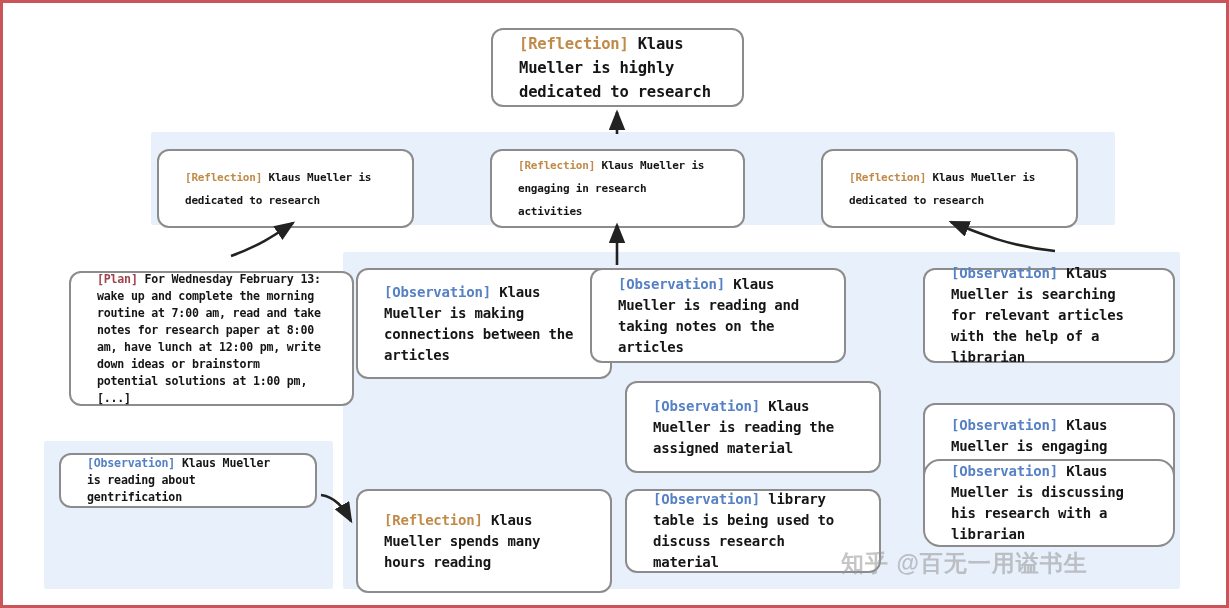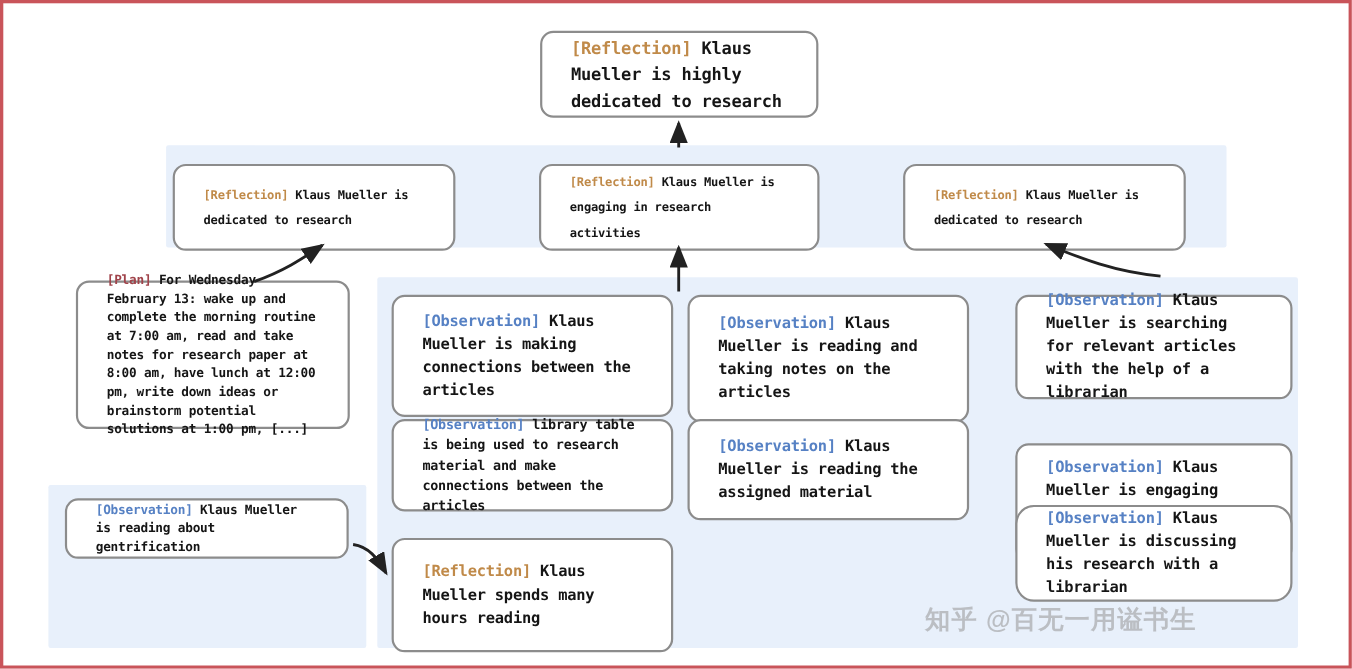--- a/index.html
+++ b/index.html
@@ -101,21 +101,21 @@
     </div>
   </div>
 
   <div class="node s15" style="left:818px; top:136px; width:257px; height:79px;">
     <div class="inner">
       <span class="tag-reflection">[Reflection] </span>
       <span class="body-text">Klaus Mueller is dedicated to research</span>
     </div>
   </div>
 
-  <div class="node s11" style="left:66px; top:252px; width:249px; height:135px;">
+  <div class="node s11" style="left:66px; top:268px; width:285px; height:135px;">
     <div class="inner">
       <span class="tag-plan">[Plan] </span>
       <span class="body-text">For Wednesday February 13: wake up and complete the morning routine at 7:00 am, read and take notes for research paper at 8:00 am, have lunch at 12:00 pm, write down ideas or brainstorm potential solutions at 1:00 pm, [...]</span>
     </div>
   </div>
 
   <div class="node s11" style="left:56px; top:450px; width:258px; height:55px;">
     <div class="inner">
       <span class="tag-observation">[Observation] </span>
       <span class="body-text">Klaus Mueller is reading about gentrification</span>
@@ -123,48 +123,48 @@
   </div>
 
 
   <div class="node s14" style="left:353px; top:265px; width:256px; height:111px;">
     <div class="inner">
       <span class="tag-observation">[Observation] </span>
       <span class="body-text">Klaus Mueller is making connections between the articles</span>
     </div>
   </div>
 
-  <div class="node s12" style="left:353px; top:378px; width:256px; height:84px;">
-    <div class="inner">
-      <span class="tag-observation">[Observation] </span>
-      <span class="body-text">library table is being used to research material and make connections between the articles</span>
-    </div>
-  </div>
 
   <div class="node s14" style="left:353px; top:486px; width:256px; height:104px;">
     <div class="inner">
       <span class="tag-reflection">[Reflection] </span>
       <span class="body-text">Klaus Mueller spends many hours reading</span>
     </div>
   </div>
 
-  <div class="node s14" style="left:622px; top:265px; width:256px; height:116px;">
+  <div class="node s14" style="left:587px; top:265px; width:256px; height:95px;">
     <div class="inner">
       <span class="tag-observation">[Observation] </span>
       <span class="body-text">Klaus Mueller is reading and taking notes on the articles</span>
     </div>
   </div>
 
   <div class="node s14" style="left:622px; top:378px; width:256px; height:92px;">
     <div class="inner">
       <span class="tag-observation">[Observation] </span>
       <span class="body-text">Klaus Mueller is reading the assigned material</span>
     </div>
   </div>
 
+  <div class="node s14" style="left:622px; top:486px; width:256px; height:84px;">
+    <div class="inner">
+      <span class="tag-observation">[Observation] </span>
+      <span class="body-text">library table is being used to discuss research material</span>
+    </div>
+  </div>
 
   <div class="node s14" style="left:920px; top:265px; width:252px; height:95px;">
     <div class="inner">
       <span class="tag-observation">[Observation] </span>
       <span class="body-text">Klaus Mueller is searching for relevant articles with the help of a librarian</span>
     </div>
   </div>
 
   <div class="node s14" style="left:920px; top:375px; width:252px; height:108px;margin-top:25px;">
     <div class="inner">

